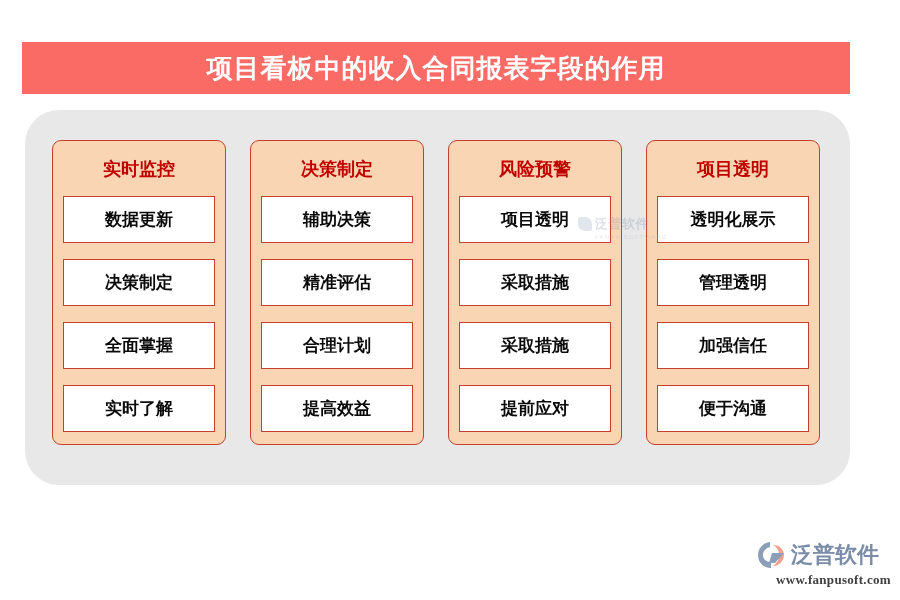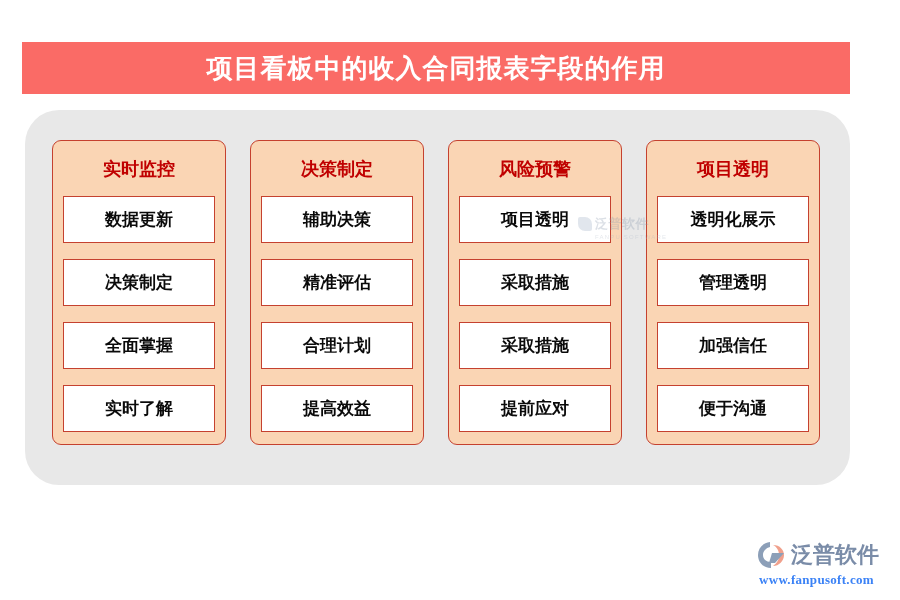--- a/index.html
+++ b/index.html
@@ -169,27 +169,27 @@
   }
   .brand-name {
     color: #7A8CA8;
     font-size: 22px;
     font-weight: bold;
     line-height: 1;
     letter-spacing: 0px;
     white-space: nowrap;
   }
   .brand-url {
-    color: #3b82f6;
+    color: #404040;
     font-family: "Liberation Serif", "DejaVu Serif", serif;
     font-size: 13px;
     font-weight: bold;
     letter-spacing: 0.3px;
     margin-top: 2px;
-    margin-left: 2px;
+    margin-left: 19px;
     white-space: nowrap;
   }
 </style>
 </head>
 <body>
 
 <div class="title-banner">
   <div class="title-text">项目看板中的收入合同报表字段的作用</div>
 </div>
 

